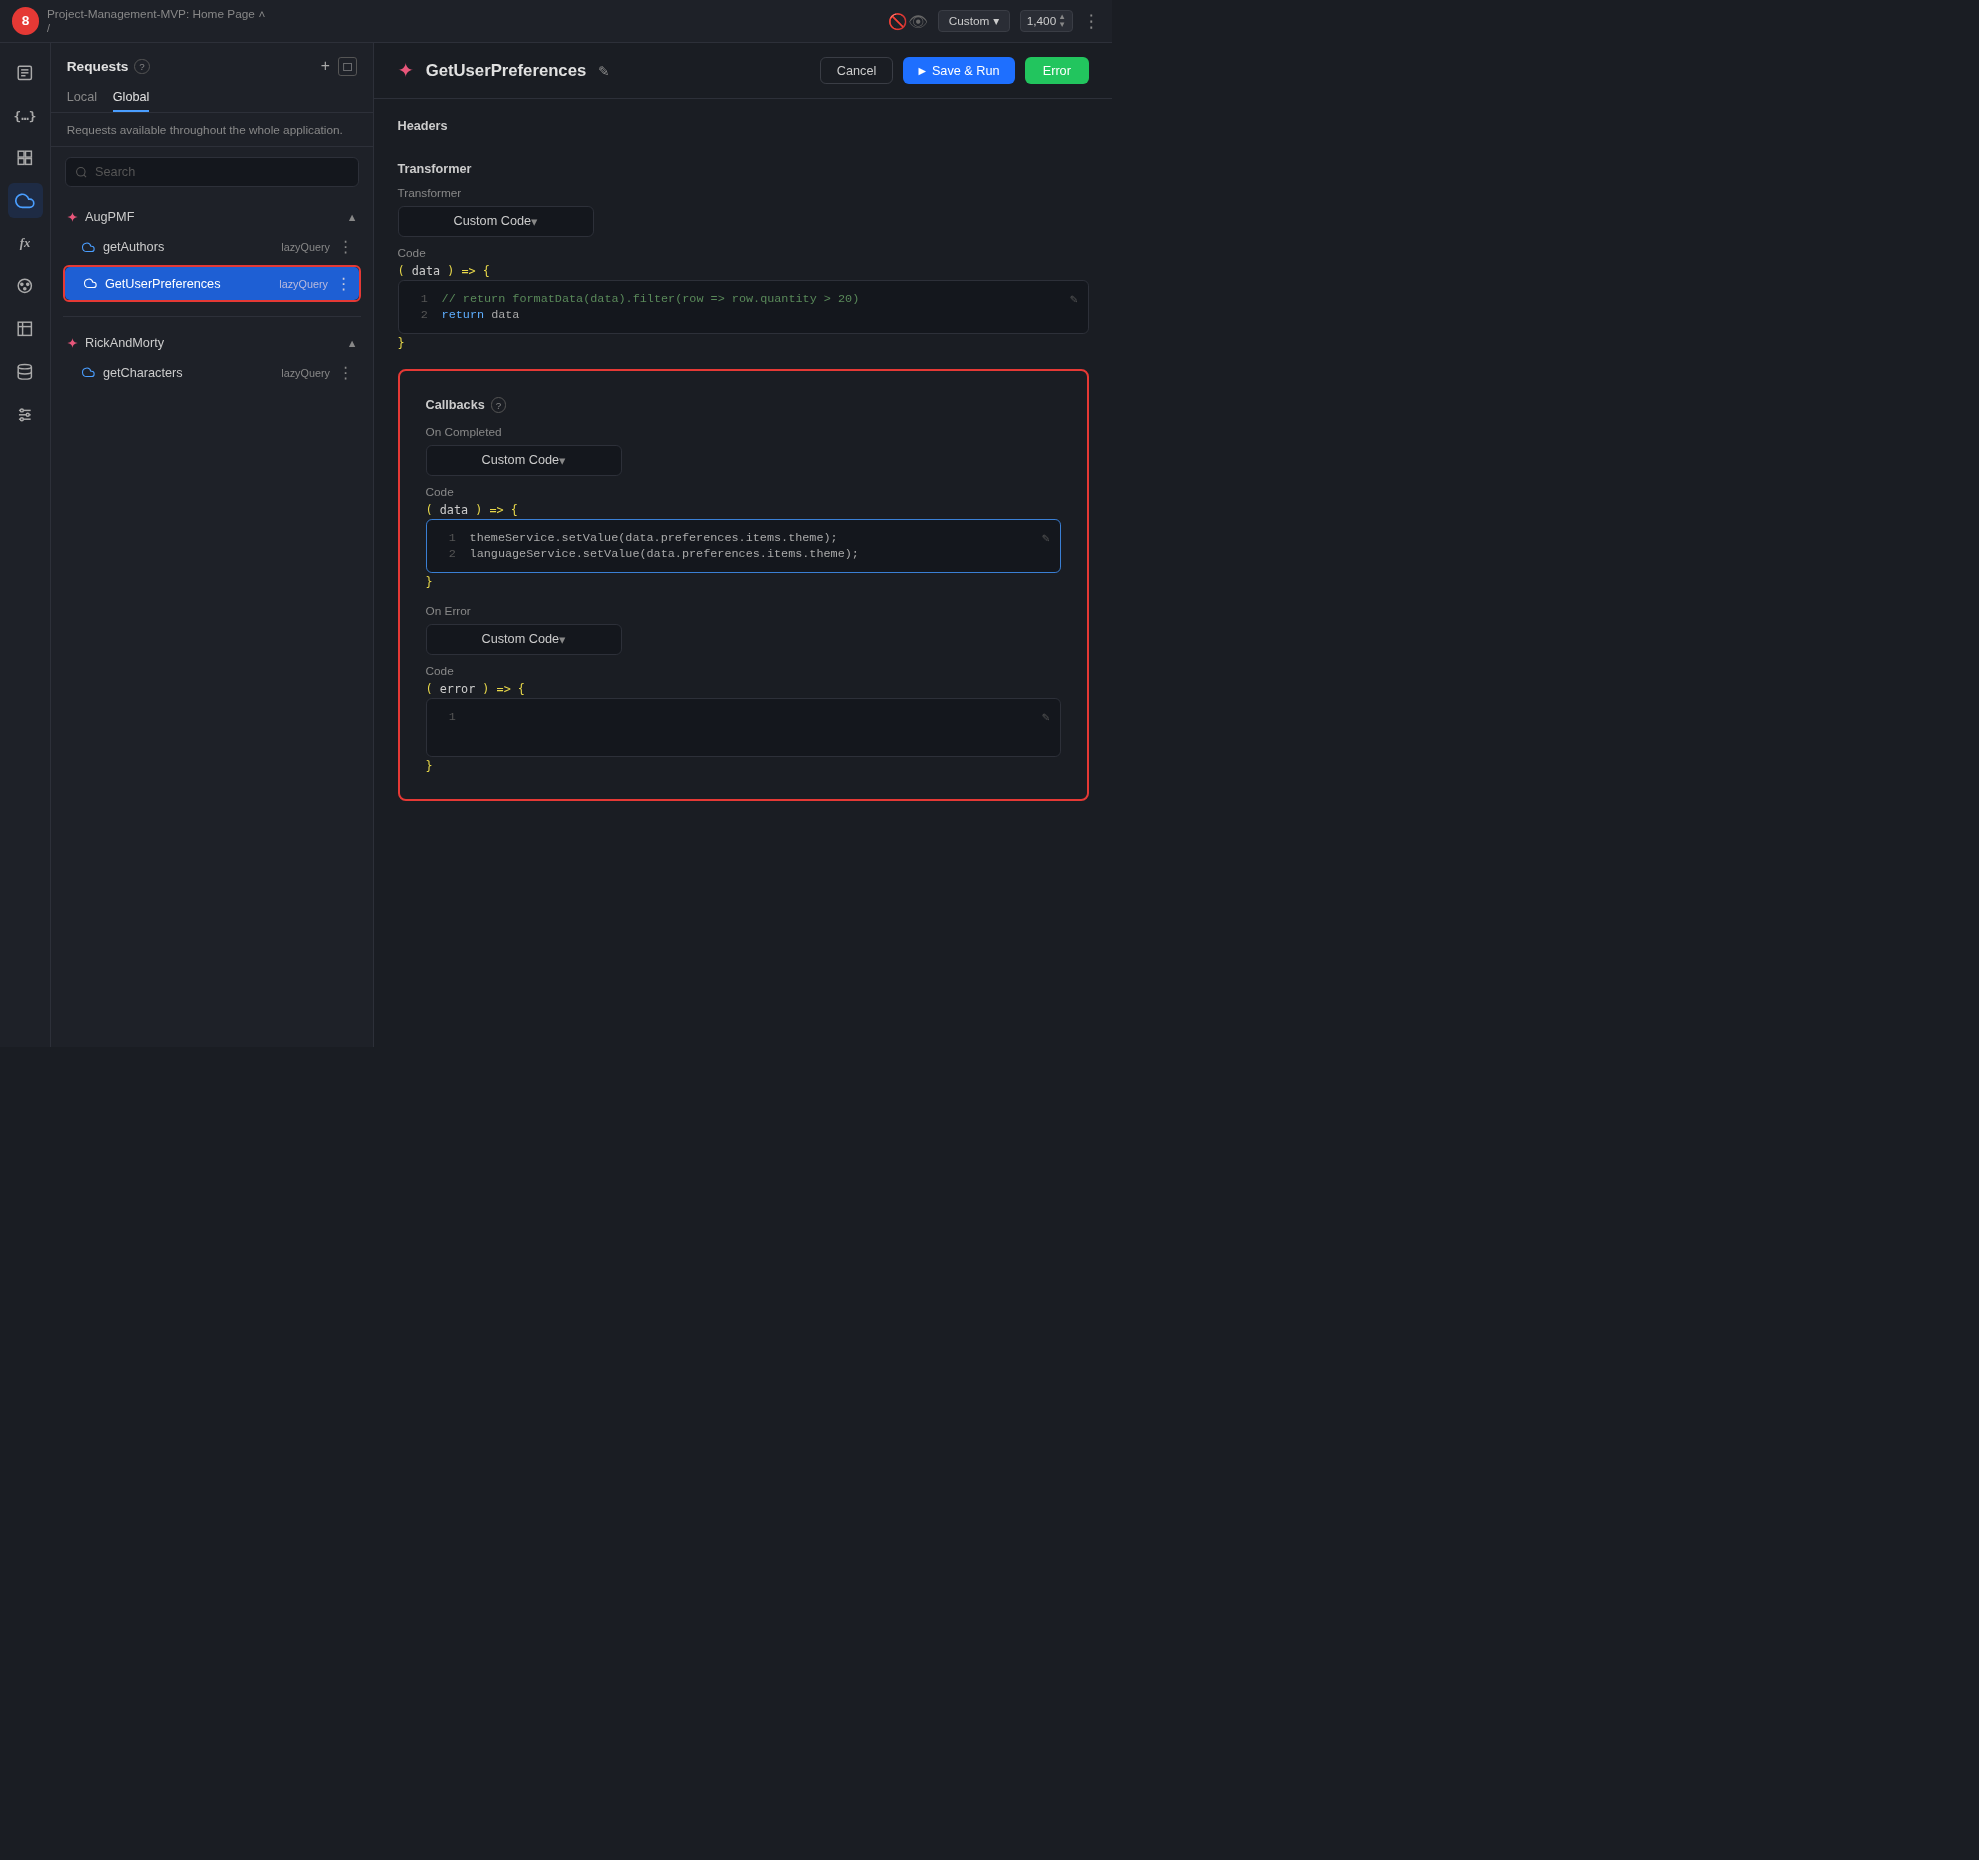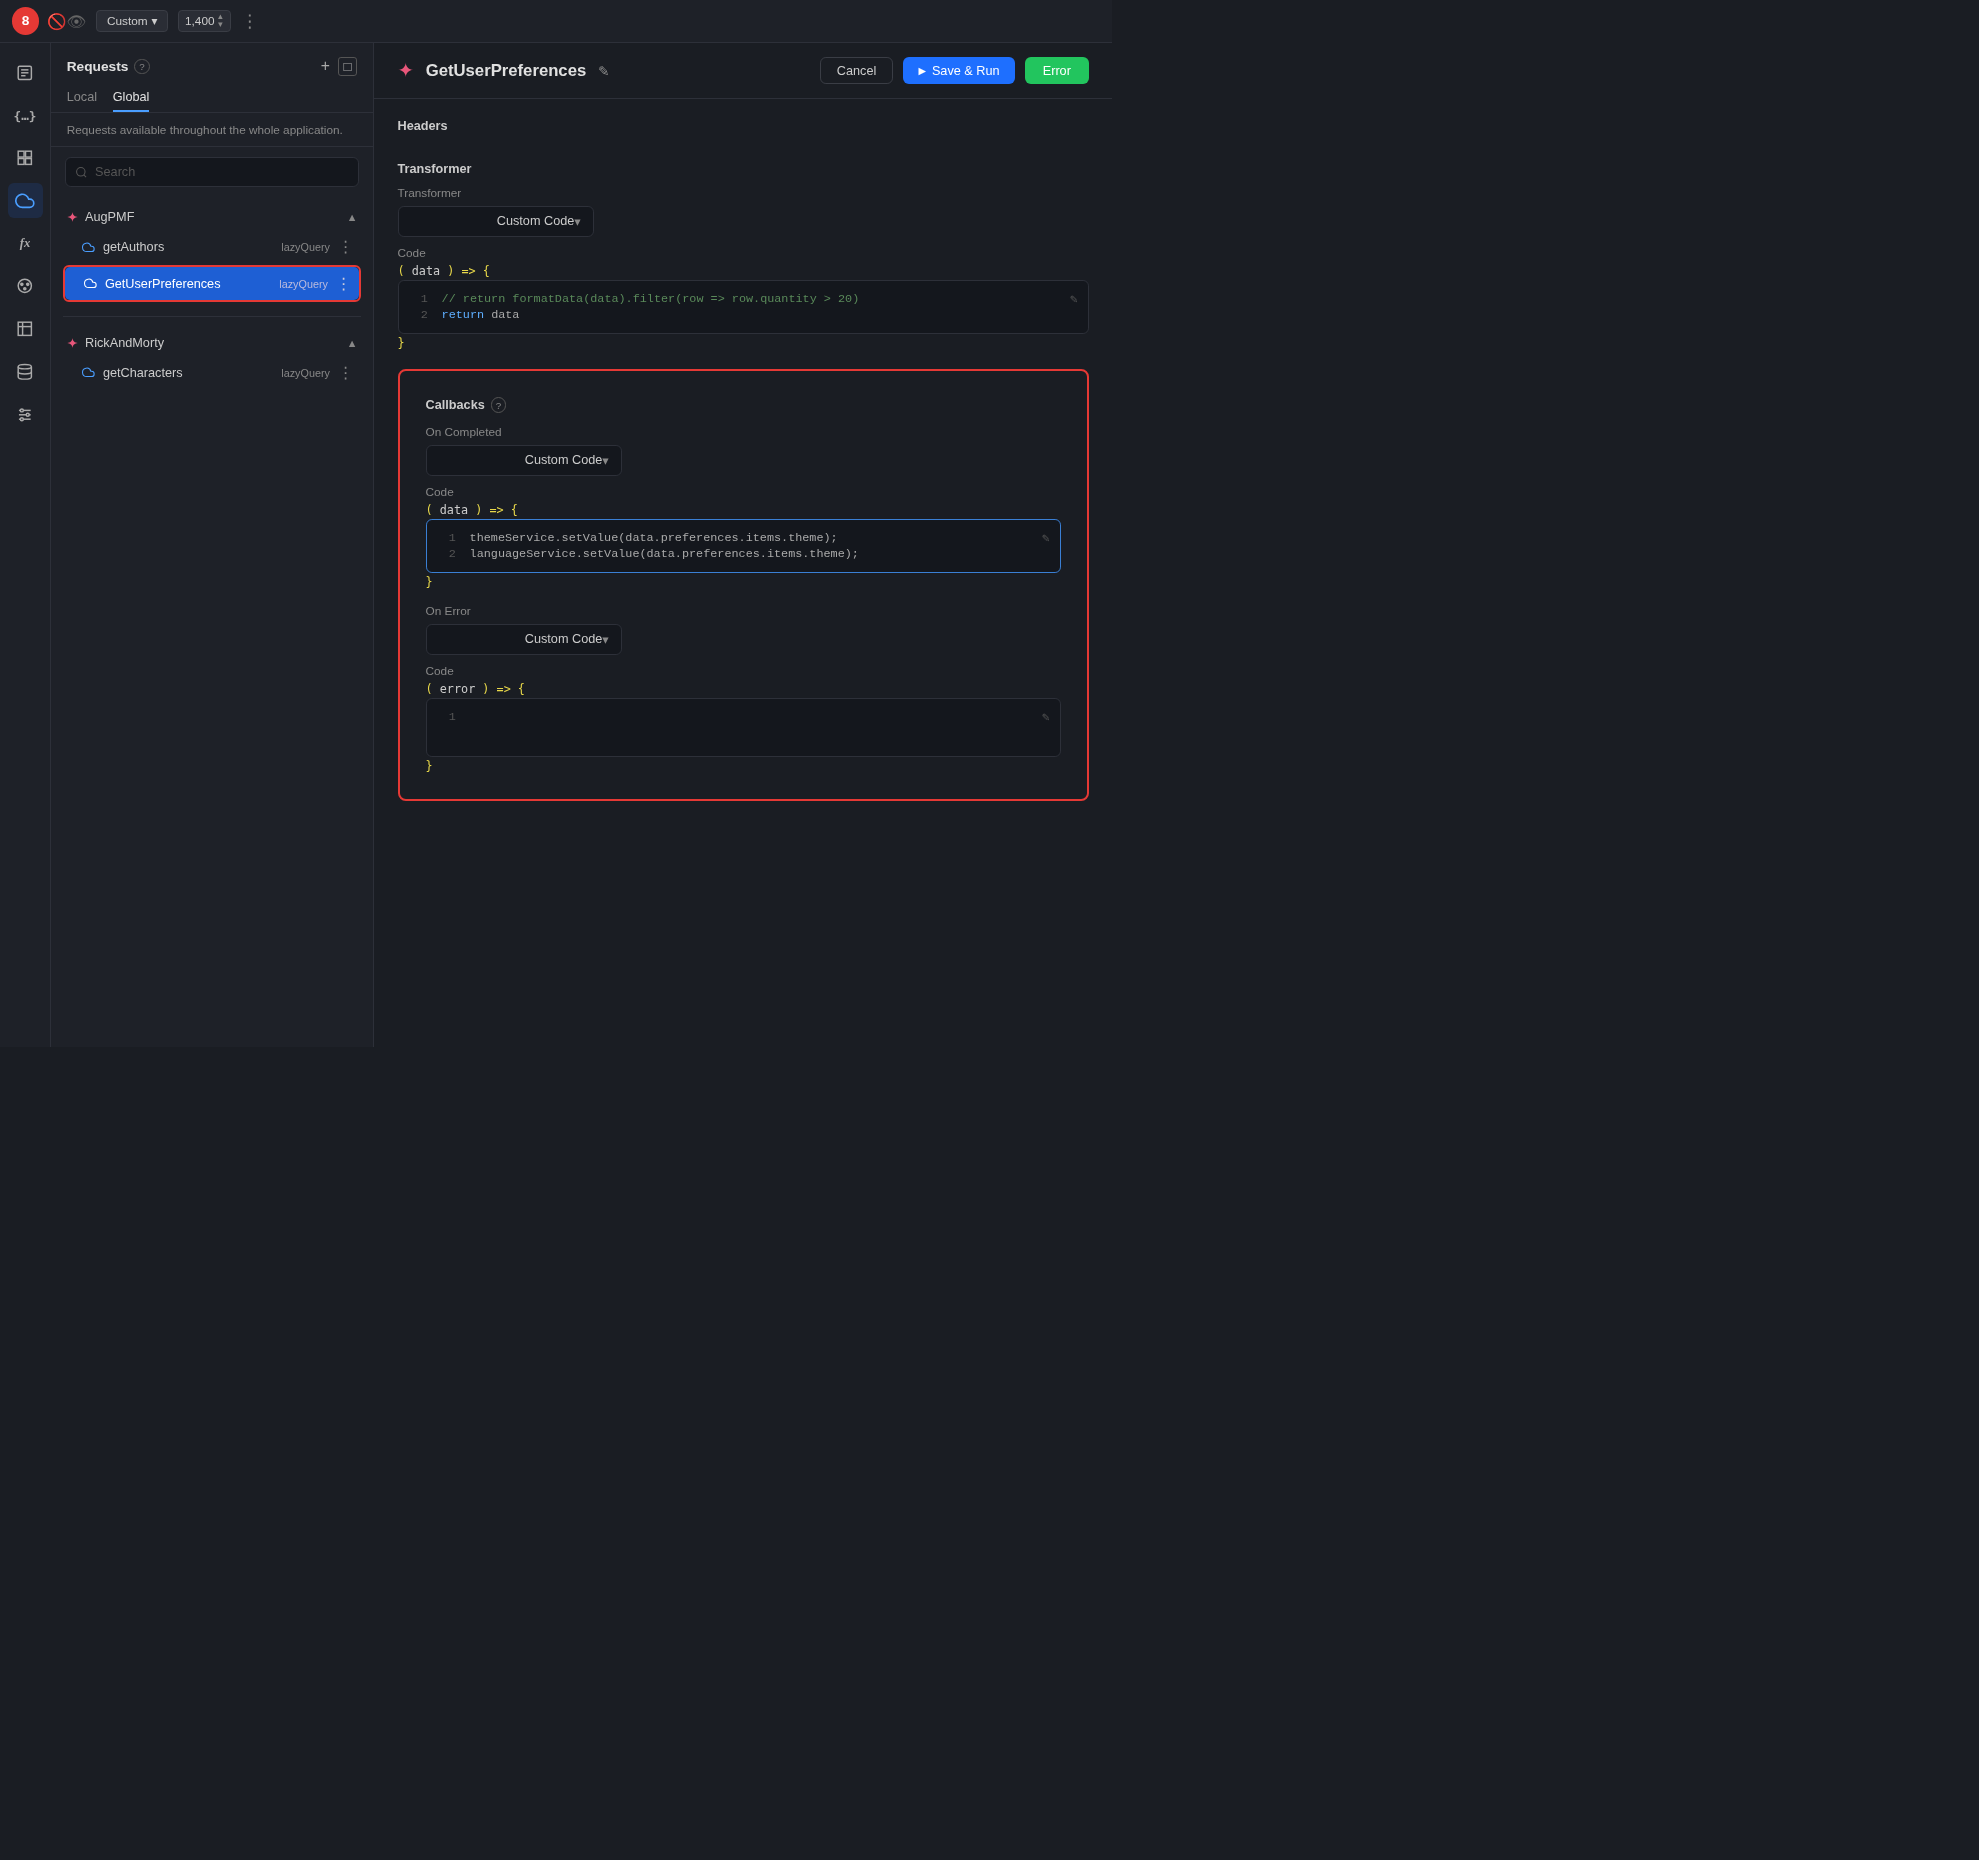--- a/index.html
+++ b/index.html
@@ -377,21 +377,21 @@
     }
     .select-dropdown {
       background: #14171d;
       border: 1px solid #2d3039;
       border-radius: 5.9px;
       padding: 6.9px 11.8px;
       color: #ccc;
       font-size: 12.7px;
       display: flex;
       align-items: center;
-      justify-content: flex-end;
+      justify-content: center;
       width: 196px;
       cursor: pointer;
     }
     .select-dropdown .chevron { color: #888; }
 
     .code-label {
       font-size: 11.8px;
       color: #888;
       margin: 9.8px 0 3.9px;
     }
@@ -468,20 +468,25 @@
     
     .main-content::-webkit-scrollbar { width: 5.9px; }
     .main-content::-webkit-scrollbar-track { background: #1a1d23; }
     .main-content::-webkit-scrollbar-thumb { background: #3a3d45; border-radius: 2.9px; }
   </style>
 </head>
 <body>
 
 <div class="topbar">
   <div class="topbar-logo">8</div>
+  <div class="topbar-title">
+    <span>Project-Management-MVP: Home Page</span>
+    <span class="topbar-chevron"> ˄</span>
+    <br><span style="color:#888; font-size:10.8px;">/</span>
+  </div>
   <div class="topbar-right">
     <span class="eye-icon">🚫👁</span>
     <div class="custom-dropdown">
       <span>Custom</span>
       <span>▾</span>
     </div>
     <div class="zoom-control">
       <span>1,400</span>
       <div class="zoom-arrows">
         <span>▲</span>

